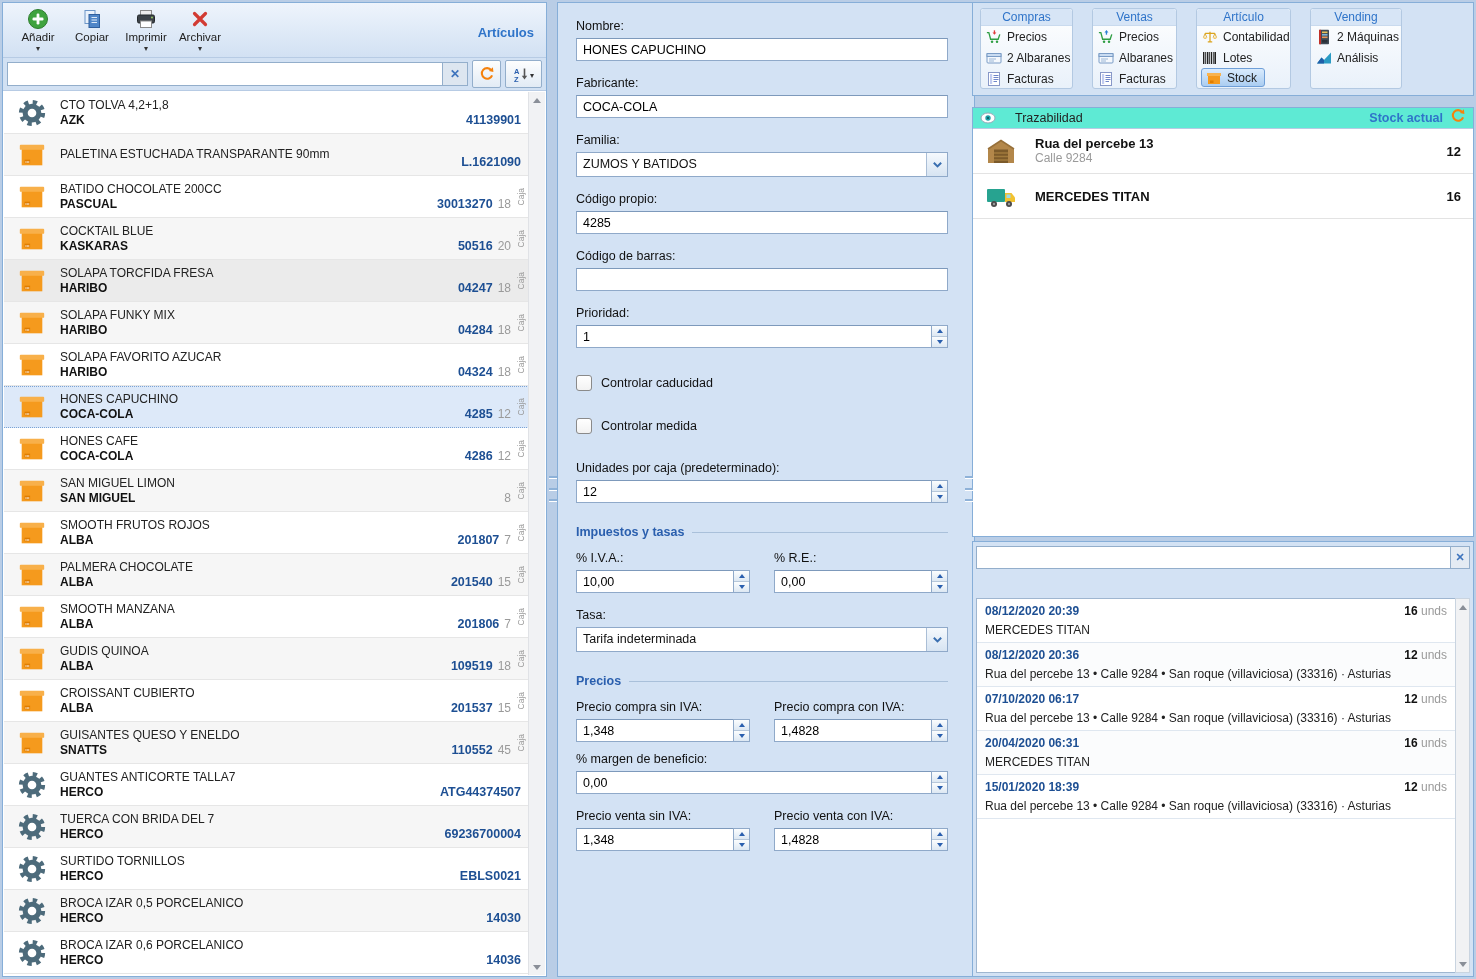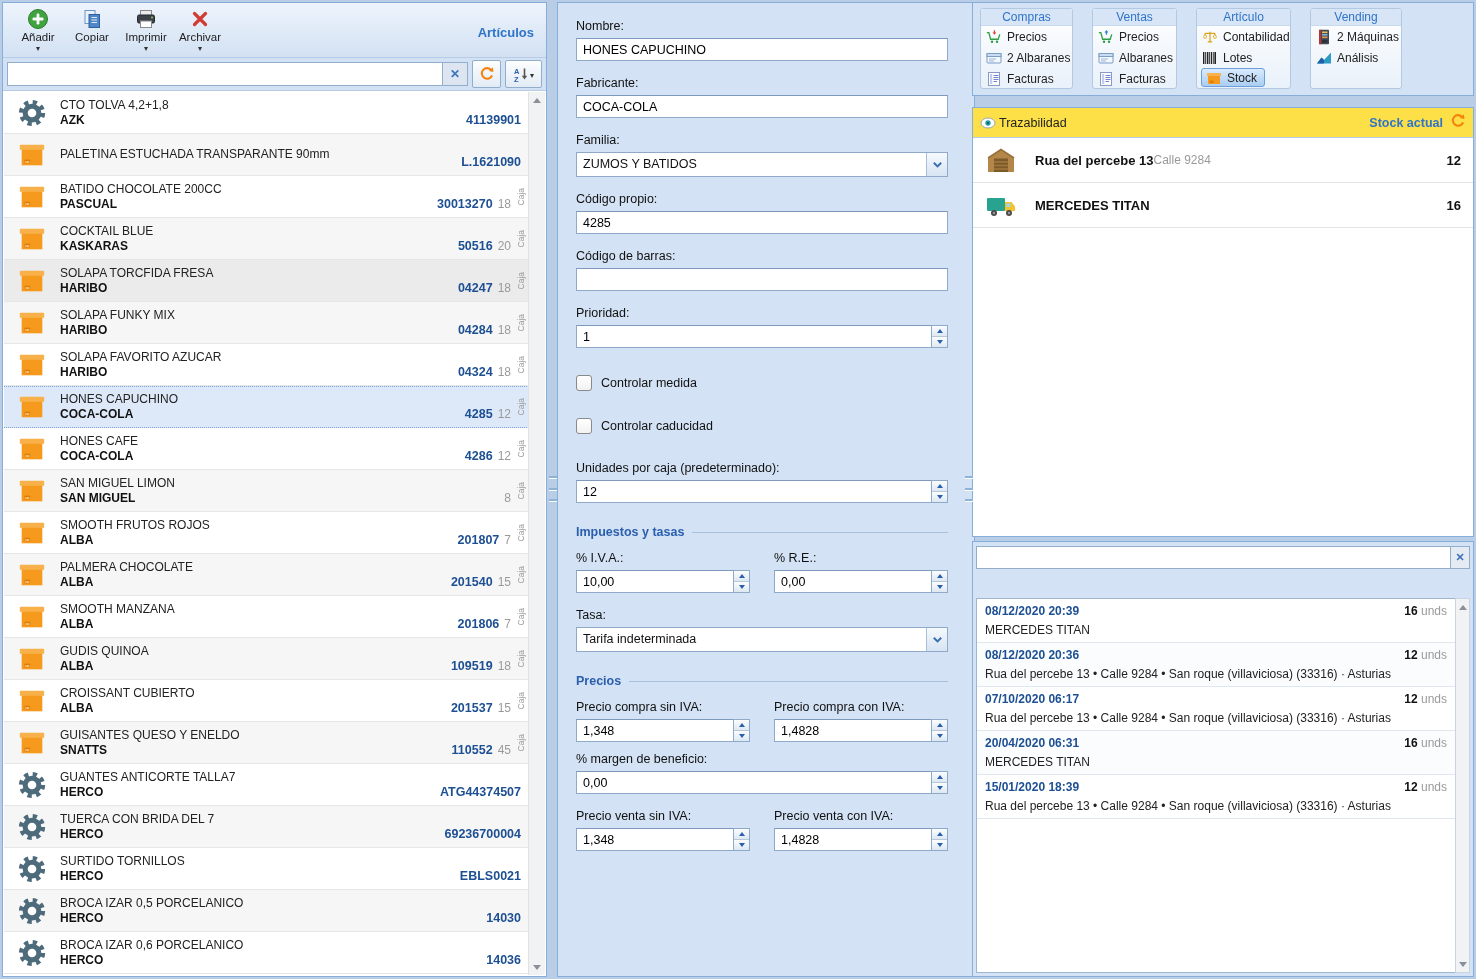--- a/index.html
+++ b/index.html
@@ -73,28 +73,28 @@
   
   #actions-panel{left:972px;top:2px;width:502px;height:94px;background:#d3e2f4;display:flex;padding:5px 0 0 7px;gap:19px}
   .agroup{height:81px;background:linear-gradient(#ffffff,#e9f1fa);border:1px solid #b3c9e2;border-radius:3px;box-sizing:border-box}
   .g1{width:93px}.g2{width:85px}.g3{width:95px}.g4{width:92px}
   .ghead{height:16px;background:#d7e5f6;border-bottom:1px solid #c9daee;color:#2f74c9;font-size:12px;text-align:center;line-height:16px;border-radius:3px 3px 0 0}
   .abtn{display:flex;align-items:center;gap:5px;padding:0 3px 0 5px;font-size:12px;color:#222;cursor:pointer;height:21px;white-space:nowrap}
   .abtn svg{width:16px;height:16px;flex:0 0 auto}
   .abtn.active{width:fit-content;background:linear-gradient(#d9ebfd,#abcdf1);border:1px solid #6f9fd8;border-radius:3px;margin-left:4px;height:19px;padding:0 7px 0 4px;box-sizing:border-box}
 
   #traz-panel{left:972px;top:107px;width:502px;height:430px;background:#fff}
-  .phead{height:30px;background:#fde047;border-bottom:1px solid #b7cbe4;display:flex;align-items:center;padding:0 7px;gap:3px;box-sizing:border-box}
+  .phead{height:21px;background:#5eead4;border-bottom:1px solid #b7cbe4;display:flex;align-items:center;padding:0 7px;gap:19px;box-sizing:border-box}
   .ptitle{font-size:12.5px;color:#222}
   .pright{margin-left:auto;display:flex;align-items:center;gap:7px}
   .blue-b{color:#2f74c9;font-weight:bold;font-size:12.5px;white-space:nowrap}
   .refresh{cursor:pointer}
   .trow{display:flex;align-items:center;height:44px;border-bottom:1px solid #e3e3e3;padding:0 12px 0 12px}
   .trow svg{width:32px;height:30px;margin-right:18px;flex:0 0 auto}
-  .ttext{display:flex;flex-direction:row;line-height:15px}
+  .ttext{display:flex;flex-direction:column;line-height:15px}
   .tname{font-size:13px;font-weight:bold;color:#111}
   .traz-sub{font-size:12px;color:#9a9a9a}
   .tqty{margin-left:auto;font-size:13px;font-weight:bold;color:#111}
 
   #inv-panel{left:972px;top:541px;width:502px;height:436px;background:#d3e2f4}
   .inv-search{margin:4px 3px 0;display:flex;height:23px}
   .inv-search input{flex:1;border:1px solid #93aecb;border-right:none;padding:0 6px;font:12.5px "Liberation Sans",sans-serif;background:#fff;outline:none}
   .inv-clear{width:18px;background:#e4ebf3;border:1px solid #93aecb;color:#3e74bd;font-weight:bold;font-size:11px;display:flex;align-items:center;justify-content:center;cursor:pointer}
   .inv-list{position:absolute;left:3px;right:18px;top:56px;bottom:3px;background:#fff;border:1px solid #9fb6d0;border-right:none;overflow:hidden;box-sizing:border-box}
   .inv-entry{padding:5px 8px 5px;border-bottom:1px solid #dfe7f0;background:#fff}
@@ -672,25 +672,25 @@
           <i class="tri-su"></i>
         </span>
         <span>
           <i class="tri-sd"></i>
         </span>
       </span>
   </div>
 
   <div class="checkrow">
       <span class="cb"></span>
-      <span>Controlar medida</span>
+      <span>Controlar caducidad</span>
     </div>
   <div class="checkrow">
       <span class="cb"></span>
-      <span>Controlar caducidad</span>
+      <span>Controlar medida</span>
     </div>
 
   <label class="flabel">Unidades por caja (predeterminado):</label>
   <div class="spinwrap">
     <input class="tinput" value="12" style="">
     <span class="spin">
         <span>
           <i class="tri-su"></i>
         </span>
         <span>

